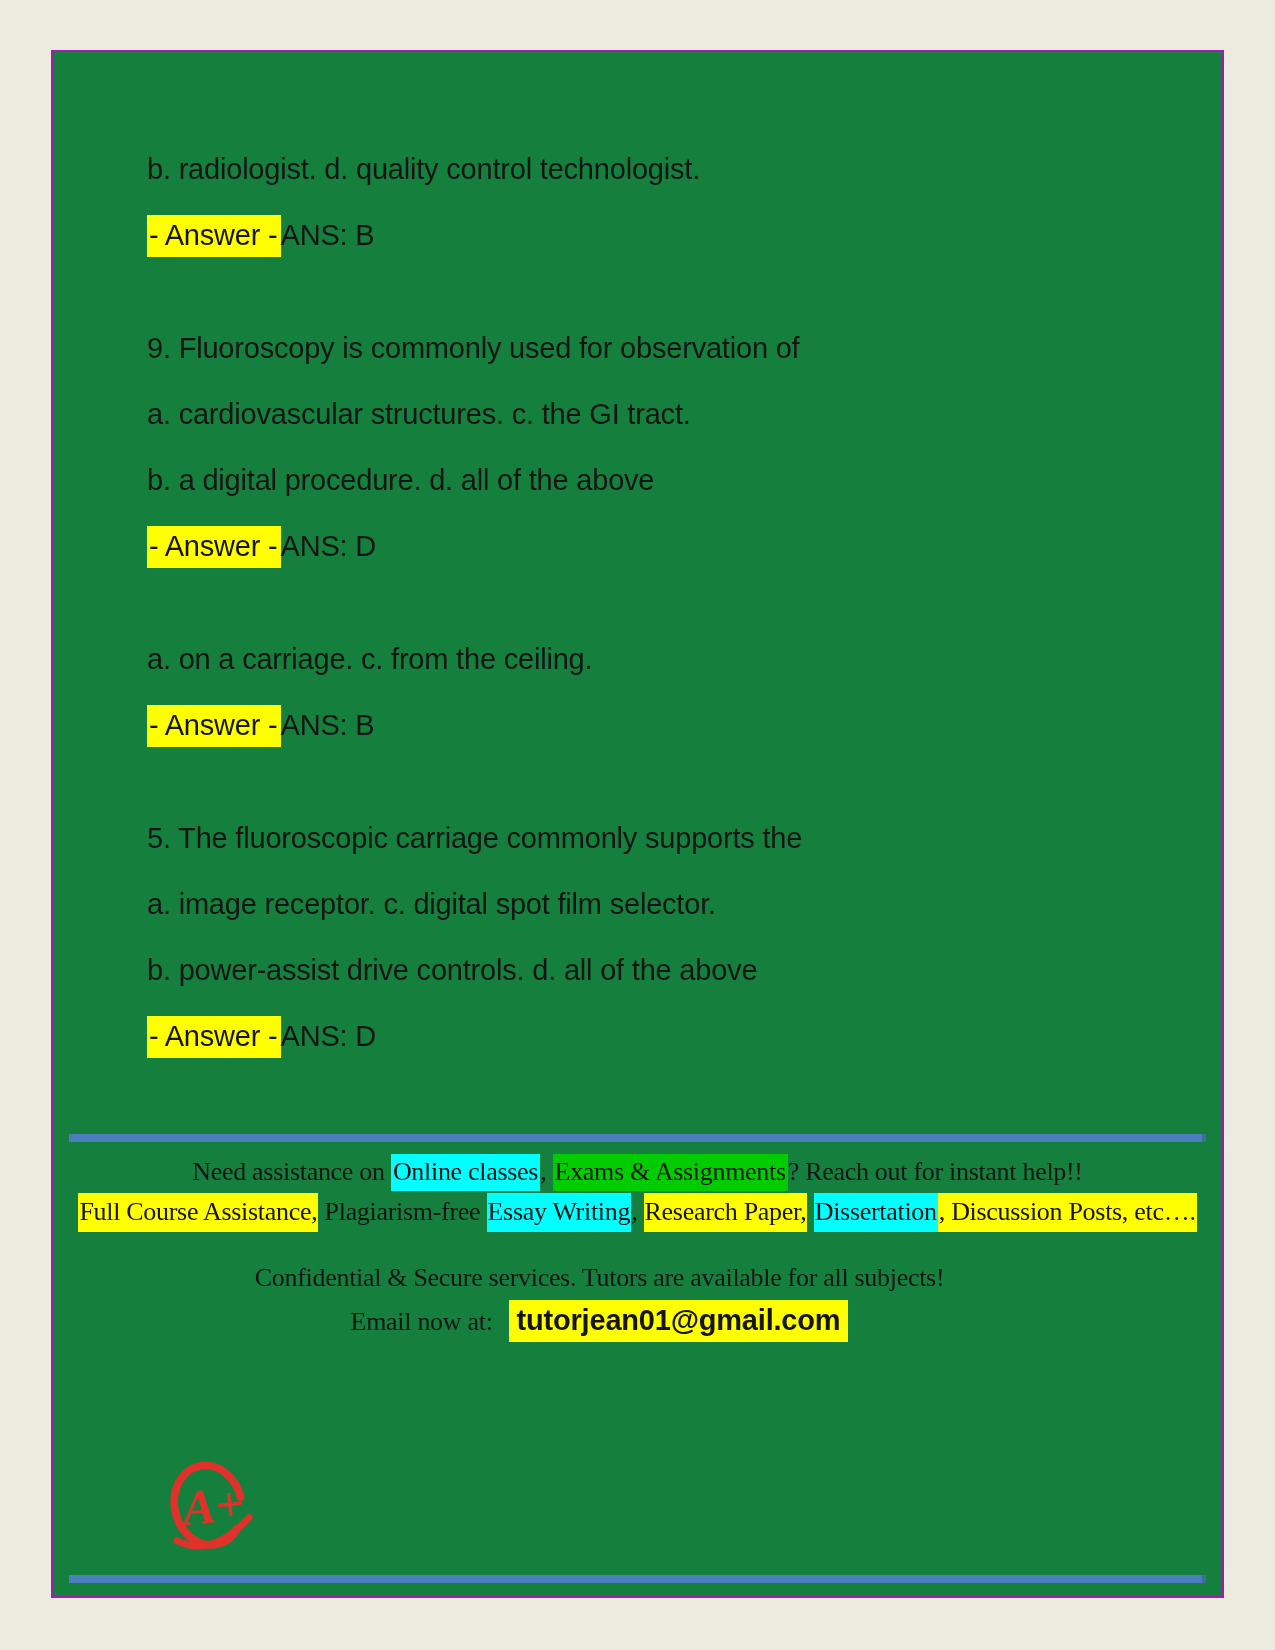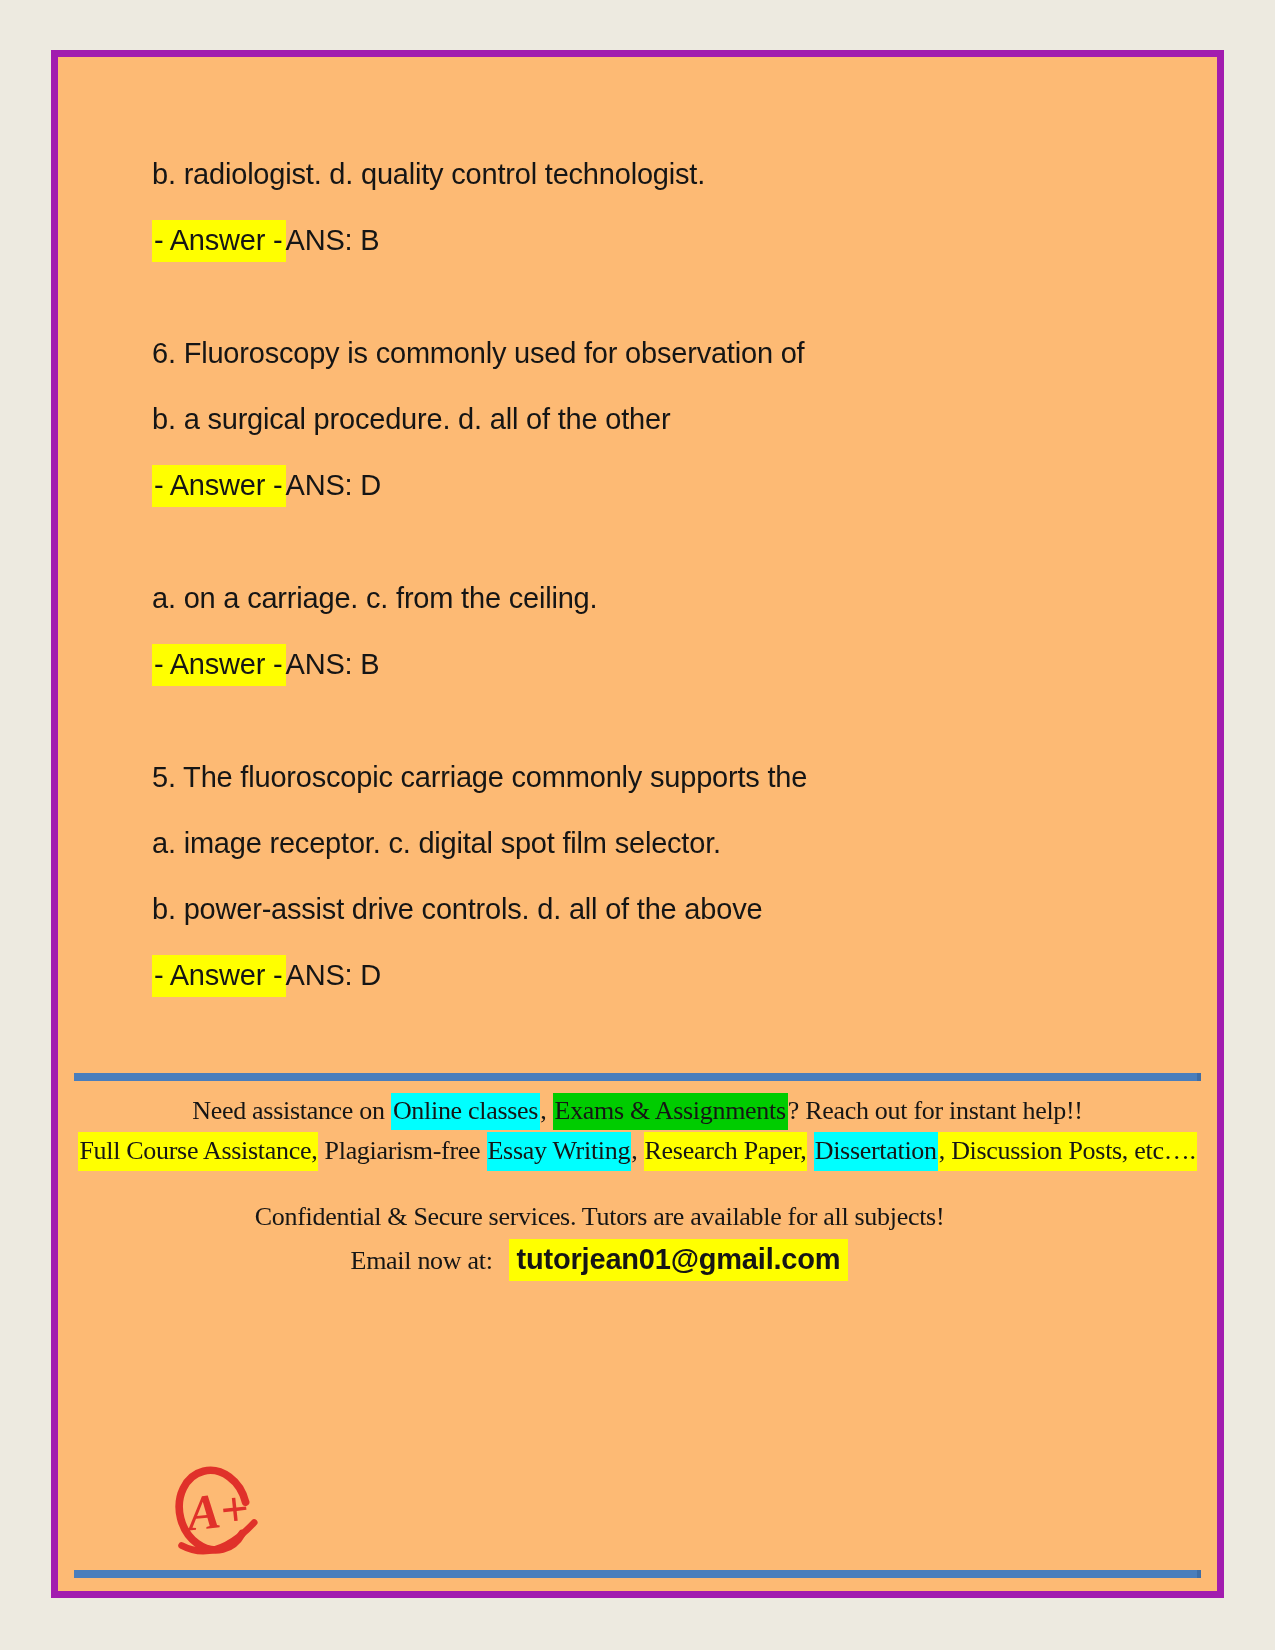--- a/index.html
+++ b/index.html
@@ -14,23 +14,23 @@
     font-family: "Liberation Sans", sans-serif;
     color: #151515;
     overflow: hidden;
   }
   .page {
     position: absolute;
     left: 51px;
     top: 50px;
     width: 1173px;
     height: 1548px;
-    border: 7px solid #a21caf;
+    border: 2px solid #a21caf;
     box-sizing: border-box;
-    background: #fdba74;
+    background: #15803d;
   }
   .content {
     display: flex;
     flex-direction: column;
     padding: 97px 40px 0 94px;
   }
   .line {
     height: 40px;
     line-height: 40px;
     margin: 0 0 26px 0;
@@ -117,22 +117,23 @@
 
 <div class="page">
   <div class="content">
 
     <div class="q-block">
       <p class="line">b. radiologist. d. quality control technologist.</p>
       <p class="line"><span class="answer-label">- Answer -</span><span>ANS: B</span></p>
     </div>
 
     <div class="q-block">
-      <p class="line">6. Fluoroscopy is commonly used for observation of</p>
-      <p class="line">b. a surgical procedure. d. all of the other</p>
+      <p class="line">9. Fluoroscopy is commonly used for observation of</p>
+      <p class="line">a. cardiovascular structures. c. the GI tract.</p>
+      <p class="line">b. a digital procedure. d. all of the above</p>
       <p class="line"><span class="answer-label">- Answer -</span><span>ANS: D</span></p>
     </div>
 
     <div class="q-block">
       <p class="line">a. on a carriage. c. from the ceiling.</p>
       <p class="line"><span class="answer-label">- Answer -</span><span>ANS: B</span></p>
     </div>
 
     <div class="q-block">
       <p class="line">5. The fluoroscopic carriage commonly supports the</p>

